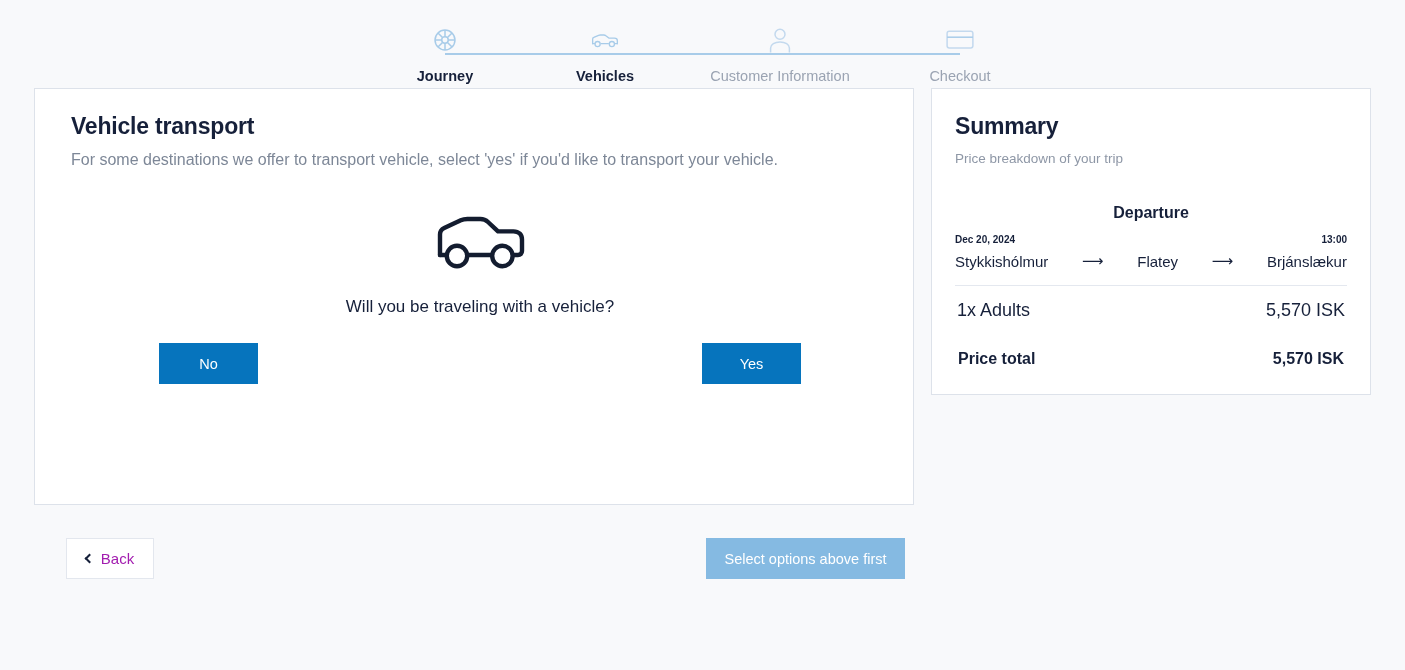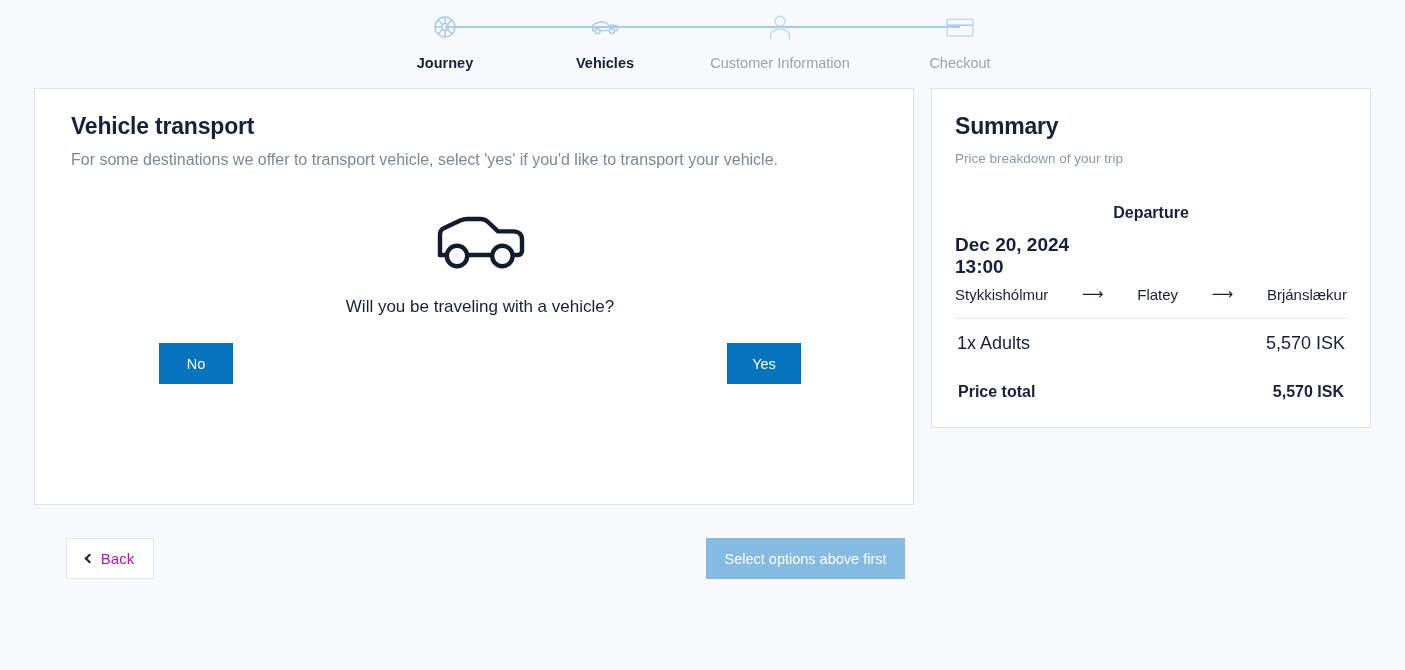--- a/index.html
+++ b/index.html
@@ -10,23 +10,23 @@
     height: 670px;
     background: #f8f9fb;
     font-family: "Liberation Sans", sans-serif;
     color: #16203a;
     overflow: hidden;
   }
 
   
   .stepper {
     display: flex;
-    align-items: flex-start;
+    align-items: center;
     justify-content: center;
-    padding-top: 12px;
+    padding-top: 20px;
     height: 88px;
   }
   .step {
     display: flex;
     flex-direction: column;
     align-items: center;
     width: 0;
   }
   .step-icon {
     height: 30px;
@@ -108,21 +108,21 @@
     color: #16203a;
   }
 
   .choices {
     margin-top: 26px;
     width: 642px;
     display: flex;
     justify-content: space-between;
   }
   .btn-choice {
-    width: 74px;
+    width: 99px;
     height: 41px;
     background: #0674bd;
     border: none;
     color: #ffffff;
     font-family: "Liberation Sans", sans-serif;
     font-size: 14.5px;
     cursor: pointer;
   }
 
   
@@ -186,24 +186,23 @@
   .departure-head {
     text-align: center;
     font-size: 16px;
     font-weight: 700;
     margin-top: 38px;
     color: #16203a;
   }
   .date-row {
     display: flex;
     justify-content: space-between;
-    font-size: 19px;
+    font-size: 10px;
     font-weight: 700;
     margin-top: 12px;
-    flex-direction: column;
   }
   .route-row {
     display: flex;
     justify-content: space-between;
     align-items: center;
     font-size: 15px;
     margin-top: 7px;
     padding-bottom: 15px;
     border-bottom: 1px solid #e4e8ef;
   }

